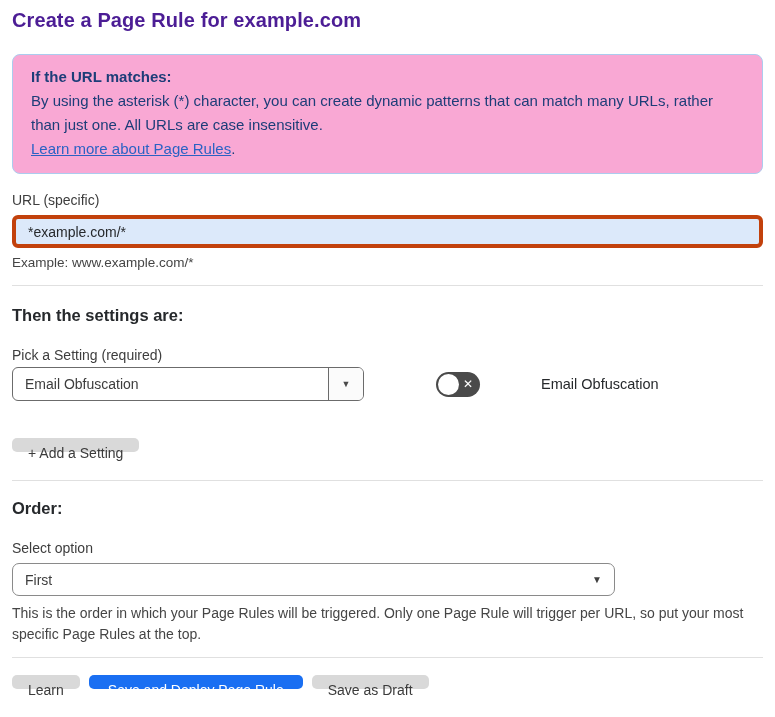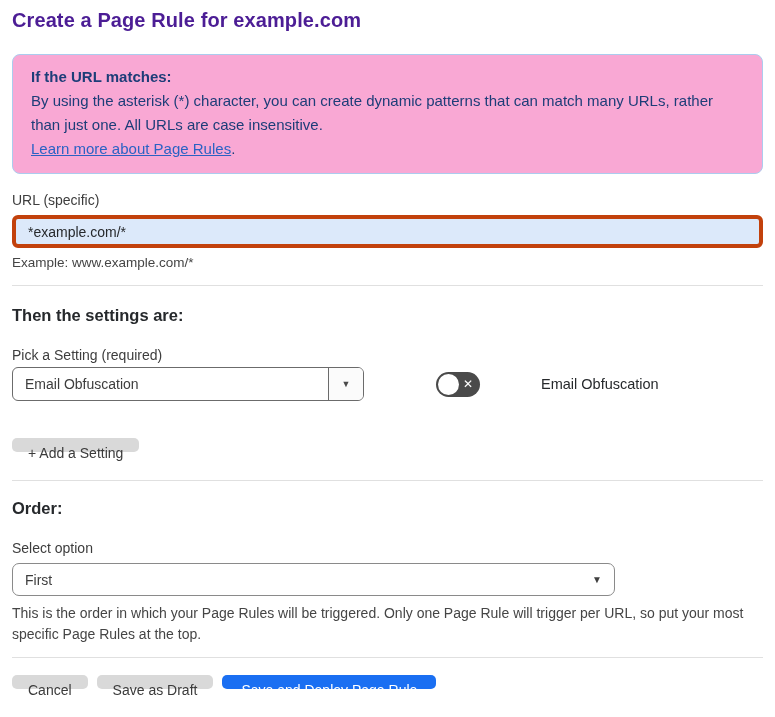--- a/index.html
+++ b/index.html
@@ -239,18 +239,18 @@
   <div class="order-select">
     <span>First</span>
     <span class="chevron">▼</span>
   </div>
 
   <div class="order-help">This is the order in which your Page Rules will be triggered. Only one Page Rule will trigger per URL, so put your most specific Page Rules at the top.</div>
 
   <hr class="divider" style="margin-top:12px;">
 
   <div class="actions">
-    <button class="btn btn-gray">Cancel</button>
+    <button class="btn btn-gray">Learn</button>
+    <button class="btn btn-blue">Save and Deploy Page Rule</button>
     <button class="btn btn-gray">Save as Draft</button>
-    <button class="btn btn-blue">Save and Deploy Page Rule</button>
   </div>
 
 </div>
 
 </body></html>

